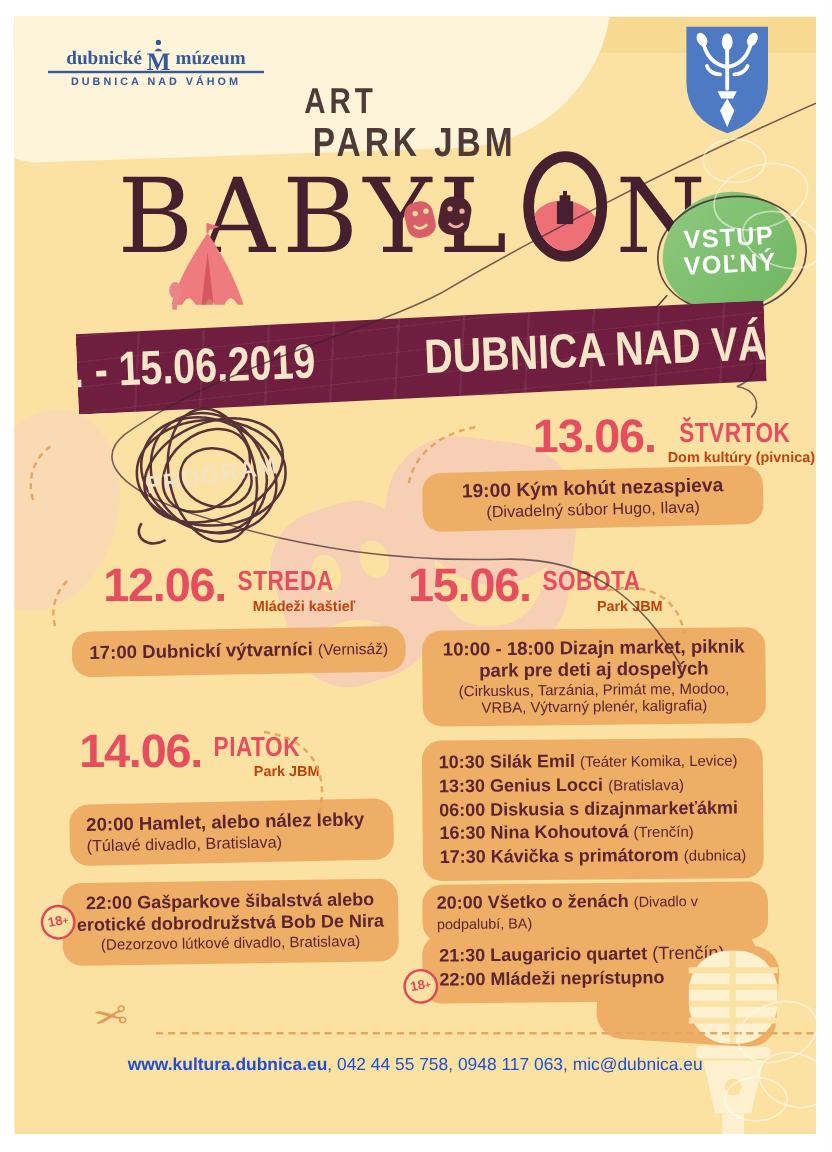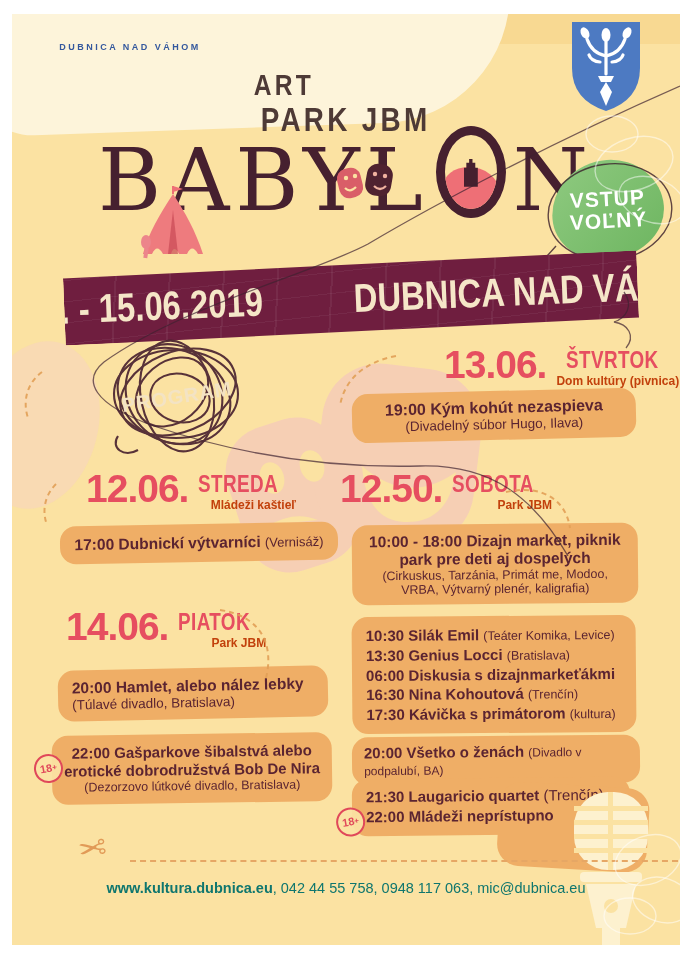--- a/index.html
+++ b/index.html
@@ -104,39 +104,50 @@
   .adult{position:absolute;width:25px;height:25px;border:2px solid #e0485a;border-radius:50%;
         color:#e0485a;font-size:11px;font-weight:bold;display:flex;align-items:center;justify-content:center;
         background:rgba(251,227,164,.92);transform:rotate(-10deg);line-height:1;}
   .adult sup{font-size:8px;margin-left:0;}
   .adult-fri{left:-18px;top:18px;}
   .adult-sat{left:-16px;top:28px;}
 
   
   .scissors{left:66px;top:814px;font-size:34px;color:#e19a57;transform:scaleX(-1) rotate(8deg);font-family:"DejaVu Sans",sans-serif;}
   .cutline{left:118px;top:846px;width:548px;border-top:2px dashed #e6a765;}
-  .footer{left:0;top:866px;width:668px;text-align:center;color:#0f766e;font-size:14.5px;}
+  .footer{left:0;top:866px;width:668px;text-align:center;color:#1d4ed8;font-size:14.5px;}
   .footer .b{font-weight:bold;}
 
   
   .mic{left:540px;top:778px;}
 
   svg{display:block;}
   .overlay{left:0;top:0;pointer-events:none;}
 </style>
 </head>
 <body>
 
 <div class="page">
  <div class="poster">
 
   <div class="abs top-strip"></div>
   <div class="abs swoosh"></div>
 
   <div class="abs logo">
+    <div class="logo-line1">
+      <span>dubnické</span>
+      <span class="logo-m">
+        <svg width="10" height="10" viewBox="0 0 10 10">
+          <circle cx="5" cy="2.4" r="2.2" fill="#34589d"></circle>
+              <path d="M1.5,10 Q5,5 8.5,10 Z" fill="#34589d"></path>
+        </svg>
+        <span>M</span>
+      </span>
+      <span>múzeum</span>
+    </div>
     <div class="logo-line2">DUBNICA NAD VÁHOM</div>
   </div>
 
   <div class="abs shield">
     <svg width="72" height="90" viewBox="0 0 72 90">
       <path d="M2,0 H70 V46 Q70,78 36,89 Q2,78 2,46 Z" fill="#4d7ac2"></path>
       <g stroke="#ffffff" stroke-width="3.2" fill="none" stroke-linecap="round">
         <path d="M36,52 V20"></path>
         <path d="M36,34 C26,32 20,26 17,17"></path>
         <path d="M36,34 C46,32 52,26 55,17"></path>
@@ -251,36 +262,36 @@
     <span class="day-col">
       <span class="day-name"><span class="cond-l">STREDA</span></span>
       <span class="day-venue">Mládeži kaštieľ</span>
     </span>
   </div>
   <div class="abs box box-wed">
     <span class="b">17:00</span> <span class="b">Dubnickí výtvarníci</span> <span class="n">(Vernisáž)</span>
   </div>
 
   <div class="abs day-head hd-sat">
-    <span class="day-date">12.50.</span>
+    <span class="day-date">15.06.</span>
     <span class="day-col">
       <span class="day-name"><span class="cond-l">SOBOTA</span></span>
       <span class="day-venue">Park JBM</span>
     </span>
   </div>
   <div class="abs box box-sat1">
     <div><span class="b">10:00 - 18:00</span> <span class="b">Dizajn market, piknik park pre deti aj dospelých</span></div>
     <div class="n">(Cirkuskus, Tarzánia, Primát me, Modoo, VRBA, Výtvarný plenér, kaligrafia)</div>
   </div>
   <div class="abs box box-sat2">
     <div class="ev-row"><span class="b">10:30</span> <span class="b">Silák Emil</span> <span class="n">(Teáter Komika, Levice)</span></div>
     <div class="ev-row"><span class="b">13:30</span> <span class="b">Genius Locci</span> <span class="n">(Bratislava)</span></div>
     <div class="ev-row"><span class="b">06:00</span> <span class="b">Diskusia s dizajnmarkeťákmi</span> <span class="n"></span></div>
     <div class="ev-row"><span class="b">16:30</span> <span class="b">Nina Kohoutová</span> <span class="n">(Trenčín)</span></div>
-    <div class="ev-row"><span class="b">17:30</span> <span class="b">Kávička s primátorom</span> <span class="n">(kultura)</span></div>
+    <div class="ev-row"><span class="b">17:30</span> <span class="b">Kávička s primátorom</span> <span class="n">(dubnica)</span></div>
   </div>
   <div class="abs box box-sat3">
     <span class="b">20:00</span> <span class="b">Všetko o ženách</span> <span class="n">(Divadlo v podpalubí, BA)</span>
   </div>
   <div class="abs box box-sat4">
     <span class="ext"></span>
     <span class="adult adult-sat">
           <span>18</span>
           <sup>+</sup>
         </span>

